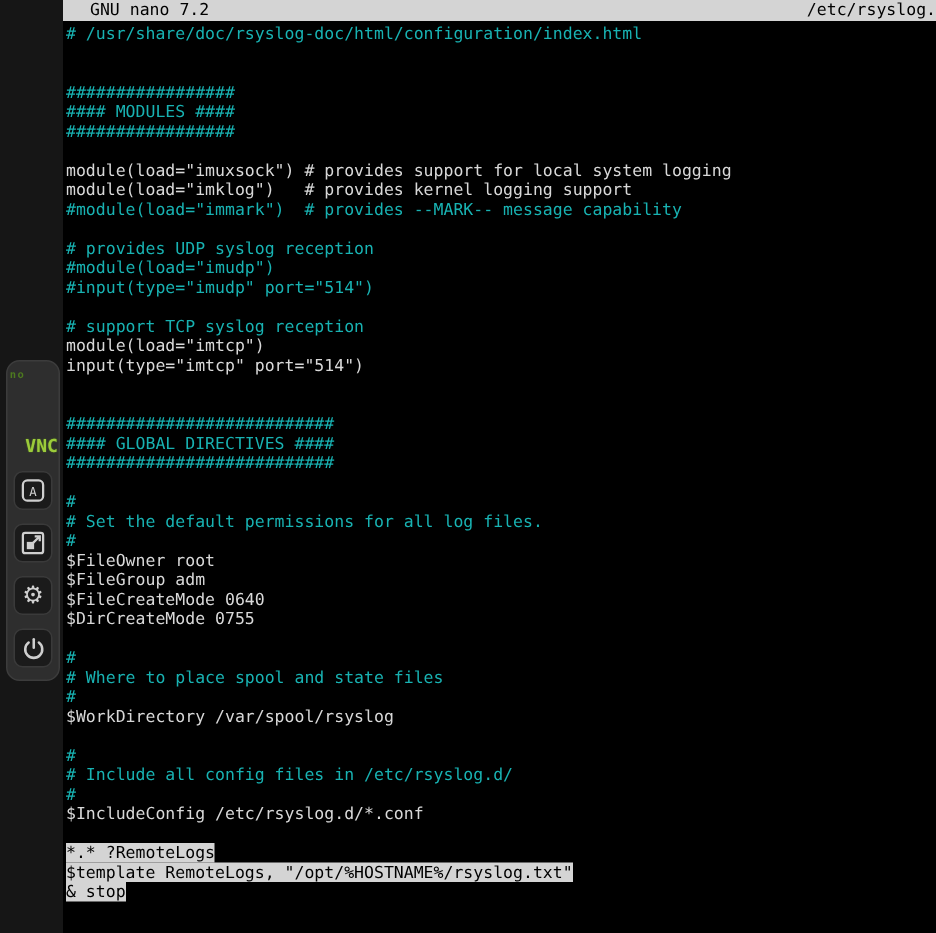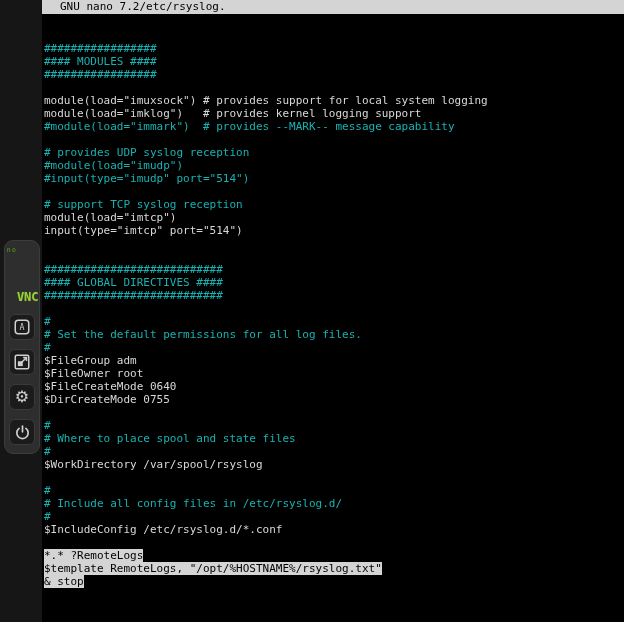--- a/index.html
+++ b/index.html
@@ -41,21 +41,21 @@
   }
 
   
   .terminal{
     position:absolute;left:42px;top:0;right:0;bottom:0;
     background:#000;
   }
   .nano-titlebar{
     height:14px;background:#d4d4d4;color:#000;
     font-size:11px;line-height:14px;
-    display:flex;justify-content:flex-start;
+    display:flex;justify-content:space-between;
     padding-left:18px;white-space:pre;overflow:hidden;
   }
   .nano-titlebar .t-right{padding-right:0;}
   .term-lines{padding:2px 0 0 2px;}
   .line{height:13px;line-height:13px;font-size:11px;white-space:pre;color:#d8d8d8;}
   .line.comment{color:#18b2b2;}
   .line.blank{color:transparent;}
   .line.selected .sel{background:#d4d4d4;color:#000;}
 </style>
 </head>
@@ -105,20 +105,21 @@
   <div class="vnc-handle">
     <span>◄</span>
   </div>
 
   <div class="terminal">
     <div class="nano-titlebar">
       <span class="t-left">GNU nano 7.2</span>
       <span class="t-right">/etc/rsyslog.</span>
     </div>
     <div class="term-lines">
+        <div class="line comment"># /usr/share/doc/rsyslog-doc/html/configuration/index.html</div>
         <div class="line blank">&nbsp;</div>
         <div class="line blank">&nbsp;</div>
         <div class="line comment">#################</div>
         <div class="line comment">#### MODULES ####</div>
         <div class="line comment">#################</div>
         <div class="line blank">&nbsp;</div>
         <div class="line code">module(load="imuxsock") # provides support for local system logging</div>
         <div class="line code">module(load="imklog")   # provides kernel logging support</div>
         <div class="line comment">#module(load="immark")  # provides --MARK-- message capability</div>
         <div class="line blank">&nbsp;</div>
@@ -131,22 +132,22 @@
         <div class="line code">input(type="imtcp" port="514")</div>
         <div class="line blank">&nbsp;</div>
         <div class="line blank">&nbsp;</div>
         <div class="line comment">###########################</div>
         <div class="line comment">#### GLOBAL DIRECTIVES ####</div>
         <div class="line comment">###########################</div>
         <div class="line blank">&nbsp;</div>
         <div class="line comment">#</div>
         <div class="line comment"># Set the default permissions for all log files.</div>
         <div class="line comment">#</div>
+        <div class="line code">$FileOwner root</div>
         <div class="line code">$FileGroup adm</div>
-        <div class="line code">$FileOwner root</div>
         <div class="line code">$FileCreateMode 0640</div>
         <div class="line code">$DirCreateMode 0755</div>
         <div class="line blank">&nbsp;</div>
         <div class="line comment">#</div>
         <div class="line comment"># Where to place spool and state files</div>
         <div class="line comment">#</div>
         <div class="line code">$WorkDirectory /var/spool/rsyslog</div>
         <div class="line blank">&nbsp;</div>
         <div class="line comment">#</div>
         <div class="line comment"># Include all config files in /etc/rsyslog.d/</div>

